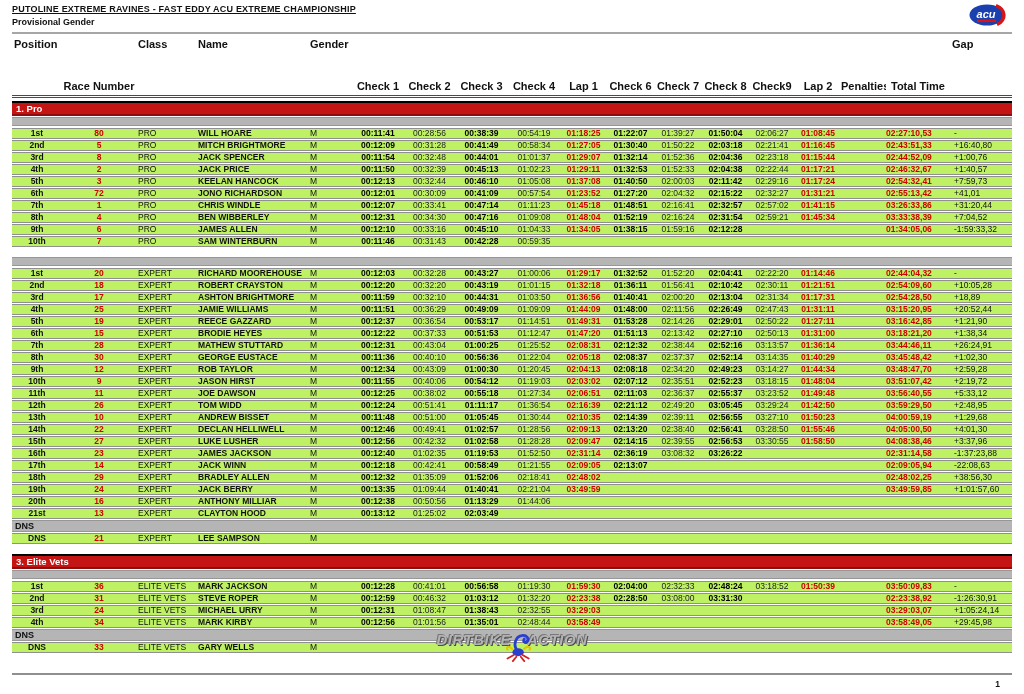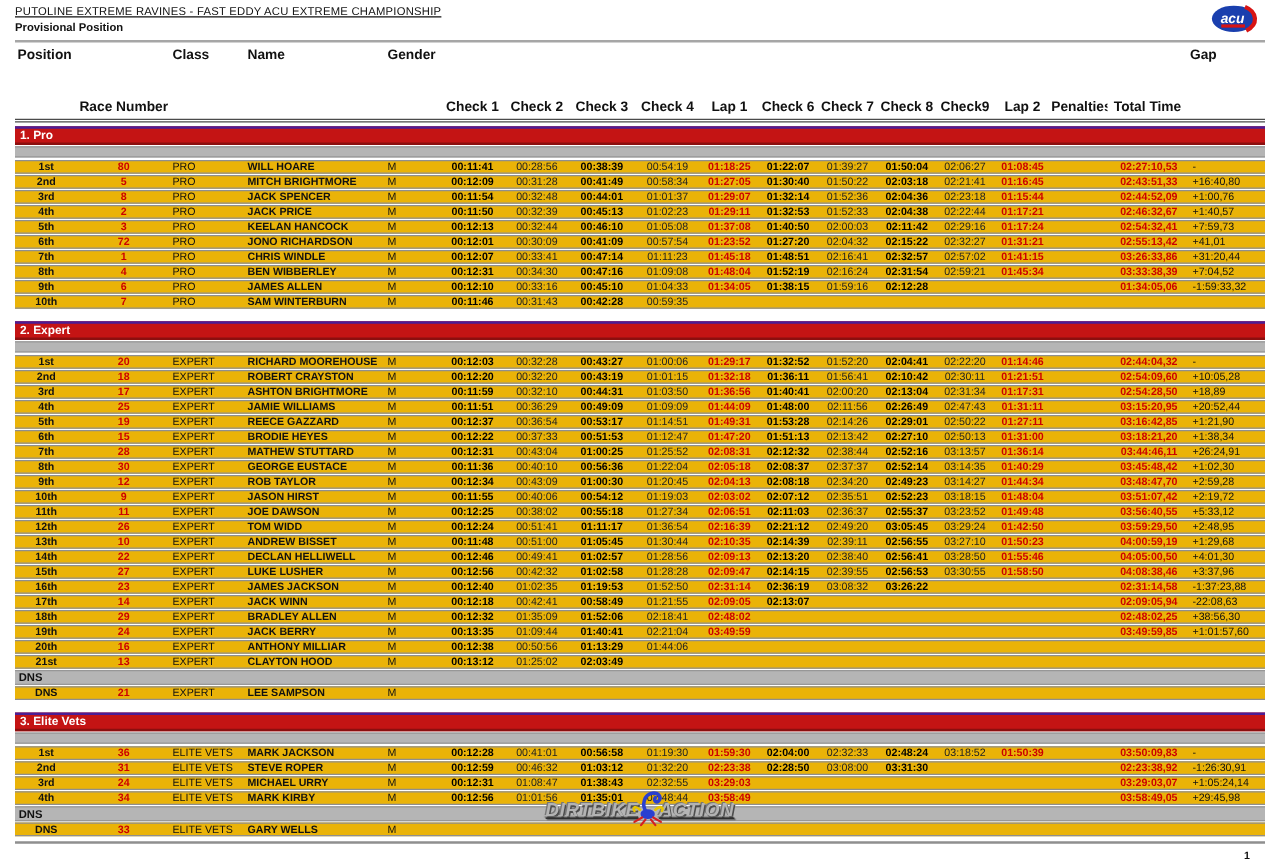--- a/index.html
+++ b/index.html
@@ -1,63 +1,63 @@
 <!DOCTYPE html>
 <html style="--section-bar: #c41414; --accent-red: #cc0000; --band-gray: #b5b5b5;"><head>
 <meta charset="utf-8">
 <style>
   html,body{margin:0;padding:0;background:#fff;}
   .page{width:1024px;height:694px;position:relative;box-sizing:border-box;
         padding:4px 12px 0 12px;background:#fff;
         font-family:"Liberation Sans",sans-serif;color:#111;overflow:hidden;}
-  .title{font-size:9px;font-weight:normal;text-decoration:underline;letter-spacing:.2px;}
+  .title{font-size:9px;font-weight:bold;text-decoration:underline;letter-spacing:.2px;}
   .subtitle{font-size:9px;font-weight:bold;margin-top:3px;}
   .aculogo{position:absolute;top:3px;right:14px;}
   .rule{border-top:2px solid #a6a6a6;margin-top:5px;}
   .grid{display:grid;grid-template-columns:50px 74px 60px 112px 44px 52px 51px 53px 52px 47px 47px 48px 47px 46px 46px 45px 64px 61px;}
   .colhead{font-weight:bold;font-size:11px;padding:4px 0 3px 0;border-bottom:3px double #4a4a4a;}
   .colhead div{white-space:nowrap;overflow:hidden;}
   .hl{text-align:left;padding-left:2px;}
   .hc{text-align:center;margin-top:42px;}
   .section{margin-top:10px;}
   .section:first-child{margin-top:3px;}
-  .secbar{background:var(--section-bar,#c41414);border-top:2px solid #4c1d95;border-bottom:2px solid #8b0f0f;
+  .secbar{background:var(--section-bar,#c41414);border-top:2px solid #000000;border-bottom:2px solid #8b0f0f;
           color:#fff;font-weight:bold;font-size:9.5px;height:11px;line-height:11px;padding-left:4px;}
   .grayband{height:7px;background:var(--band-gray,#b5b5b5);border-top:1px solid #979797;border-bottom:1px solid #979797;margin-top:1px;margin-bottom:2px;}
-  .row{height:9px;line-height:9px;font-size:8.5px;background:#eab308;
+  .row{height:9px;line-height:9px;font-size:8.5px;background:#bef264;
        border-top:1px solid #8f8f8f;border-bottom:1px solid #8f8f8f;margin-bottom:1px;}
   .row > div{overflow:hidden;white-space:nowrap;}
   .c-pos{font-weight:bold;text-align:center;}
   .c-num{font-weight:bold;color:var(--accent-red,#cc1111);text-align:center;}
   .c-class{padding-left:2px;}
   .c-name{font-weight:bold;padding-left:2px;}
   .c-gender{padding-left:2px;}
   .t{text-align:center;color:#222;}
   .b{font-weight:bold;color:#000;}
   .red{color:var(--accent-red,#cc0000);font-weight:bold;text-align:center;}
-  .total{color:var(--accent-red,#cc0000);font-weight:bold;text-align:right;padding-right:8px;}
+  .total{color:var(--accent-red,#cc0000);font-weight:bold;padding-right:8px;}
   .gap{padding-left:4px;}
   .dnsband{height:10px;line-height:10px;background:var(--band-gray,#b5b5b5);
            border-top:1px solid #979797;border-bottom:1px solid #979797;
            font-weight:bold;font-size:9px;padding-left:3px;margin-bottom:1px;}
   .footer-logo{position:absolute;bottom:27px;left:0;width:1024px;text-align:center;}
-  .footer-logo .inner{display:inline-flex;align-items:center;text-decoration:underline;}
+  .footer-logo .inner{display:inline-flex;}
   .brand{font-size:15px;font-weight:bold;font-style:italic;color:#b3b3b3;
          text-shadow:1px 1px 0 #4d4d4d,-1px -1px 0 #777;letter-spacing:.5px;}
   .scorp{margin:0 -7px;position:relative;z-index:2;}
   .footer-rule{position:absolute;bottom:19px;left:12px;width:1000px;border-top:2px solid #8f8f8f;}
   .pagenum{position:absolute;bottom:5px;right:24px;font-size:8.5px;font-weight:bold;}
 </style>
 </head>
 <body>
 
 <div class="page">
 
   <div class="title">PUTOLINE EXTREME RAVINES - FAST EDDY ACU EXTREME CHAMPIONSHIP</div>
-  <div class="subtitle">Provisional Position</div>
+  <div class="subtitle">Provisional Gender</div>
 
   <div class="aculogo">
     <svg width="42" height="26" viewBox="0 0 42 26">
       <ellipse cx="19" cy="12" rx="17.5" ry="10.5" fill="#1a3fae"></ellipse>
       <path d="M 28 2.5 A 15 11 0 0 1 29 21.5" stroke="#d81414" stroke-width="3.4" fill="none"></path>
       <rect x="9" y="16.5" width="19" height="2.6" fill="#d81414"></rect>
       <text x="18" y="15" font-size="11" font-style="italic" font-weight="bold" fill="#ffffff" text-anchor="middle" font-family="Liberation Sans, sans-serif">acu</text>
     </svg>
   </div>
 
@@ -283,21 +283,20 @@
           <div class="t"></div>
           <div class="t b"></div>
           <div class="t"></div>
           <div class="red"></div>
           <div class="t"></div>
           <div class="total"></div>
           <div class="gap"></div>
         </div>
       </div>
       <div class="section">
-        <div class="secbar">2. Expert</div>
         <div class="grayband"></div>
         <div class="grid row">
           <div class="c-pos">1st</div>
           <div class="c-num">20</div>
           <div class="c-class">EXPERT</div>
           <div class="c-name">RICHARD MOOREHOUSE</div>
           <div class="c-gender">M</div>
           <div class="t b">00:12:03</div>
           <div class="t">00:32:28</div>
           <div class="t b">00:43:27</div>

